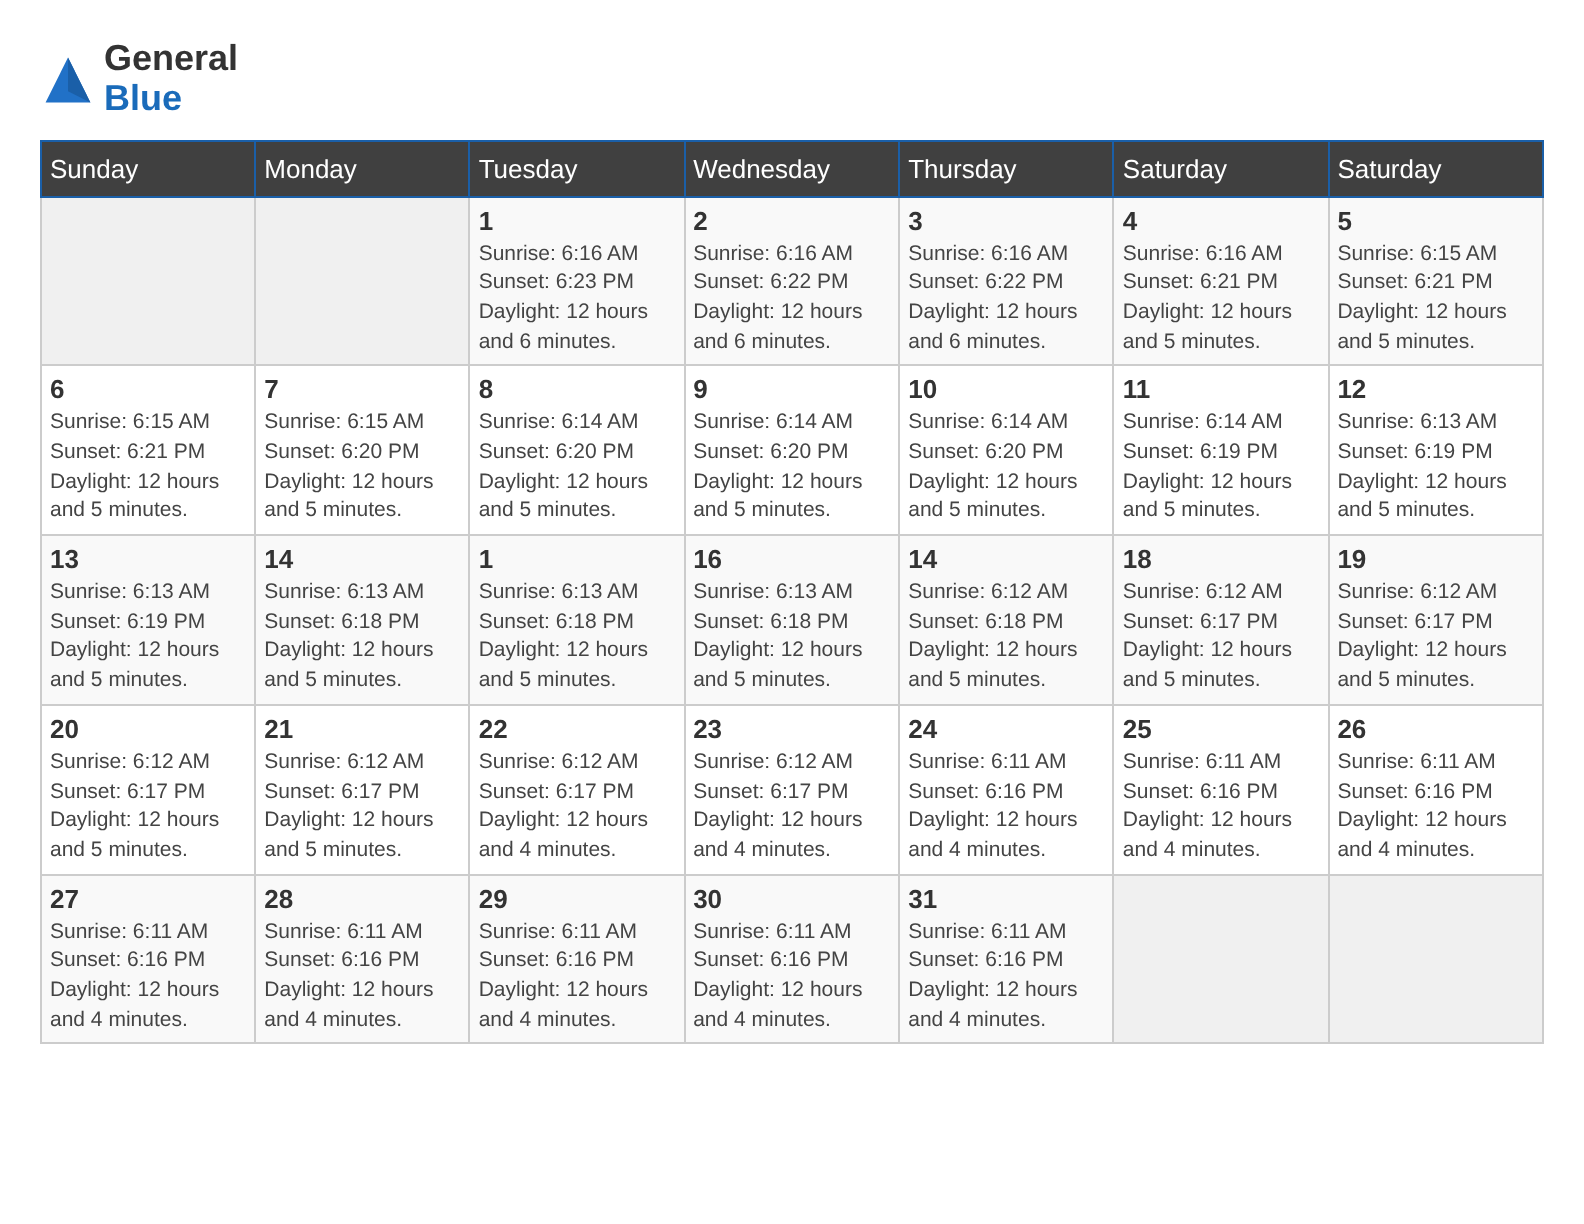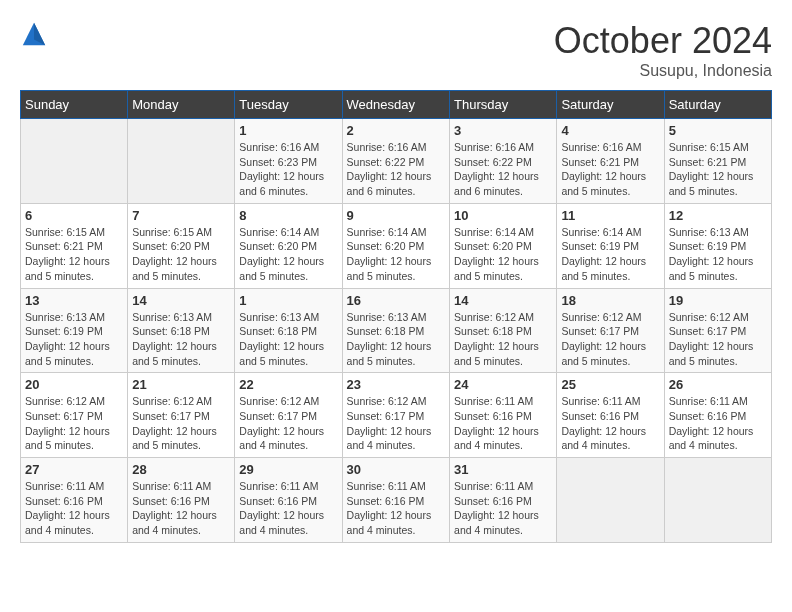--- a/index.html
+++ b/index.html
@@ -97,24 +97,24 @@
   </style>
 </head>
 <body>
 
 <div class="header">
   <div class="logo">
     <svg class="logo-icon" viewBox="0 0 40 40">
       <polygon points="20,4 36,36 4,36" fill="#2171c7"></polygon>
       <polygon points="20,4 36,36 20,28" fill="#1a5fa8"></polygon>
     </svg>
-  </div>
-  <div class="title-block">
-    <div class="month-title">October 2024</div>
-    <div class="subtitle">Susupu, Indonesia</div>
+    <div class="logo-text">
+      <span class="logo-general">General</span>
+      <span class="logo-blue">Blue</span>
+    </div>
   </div>
 </div>
 
 <table class="calendar">
   <thead>
     <tr>
     <th>Sunday</th>
         <th>Monday</th>
         <th>Tuesday</th>
         <th>Wednesday</th>

